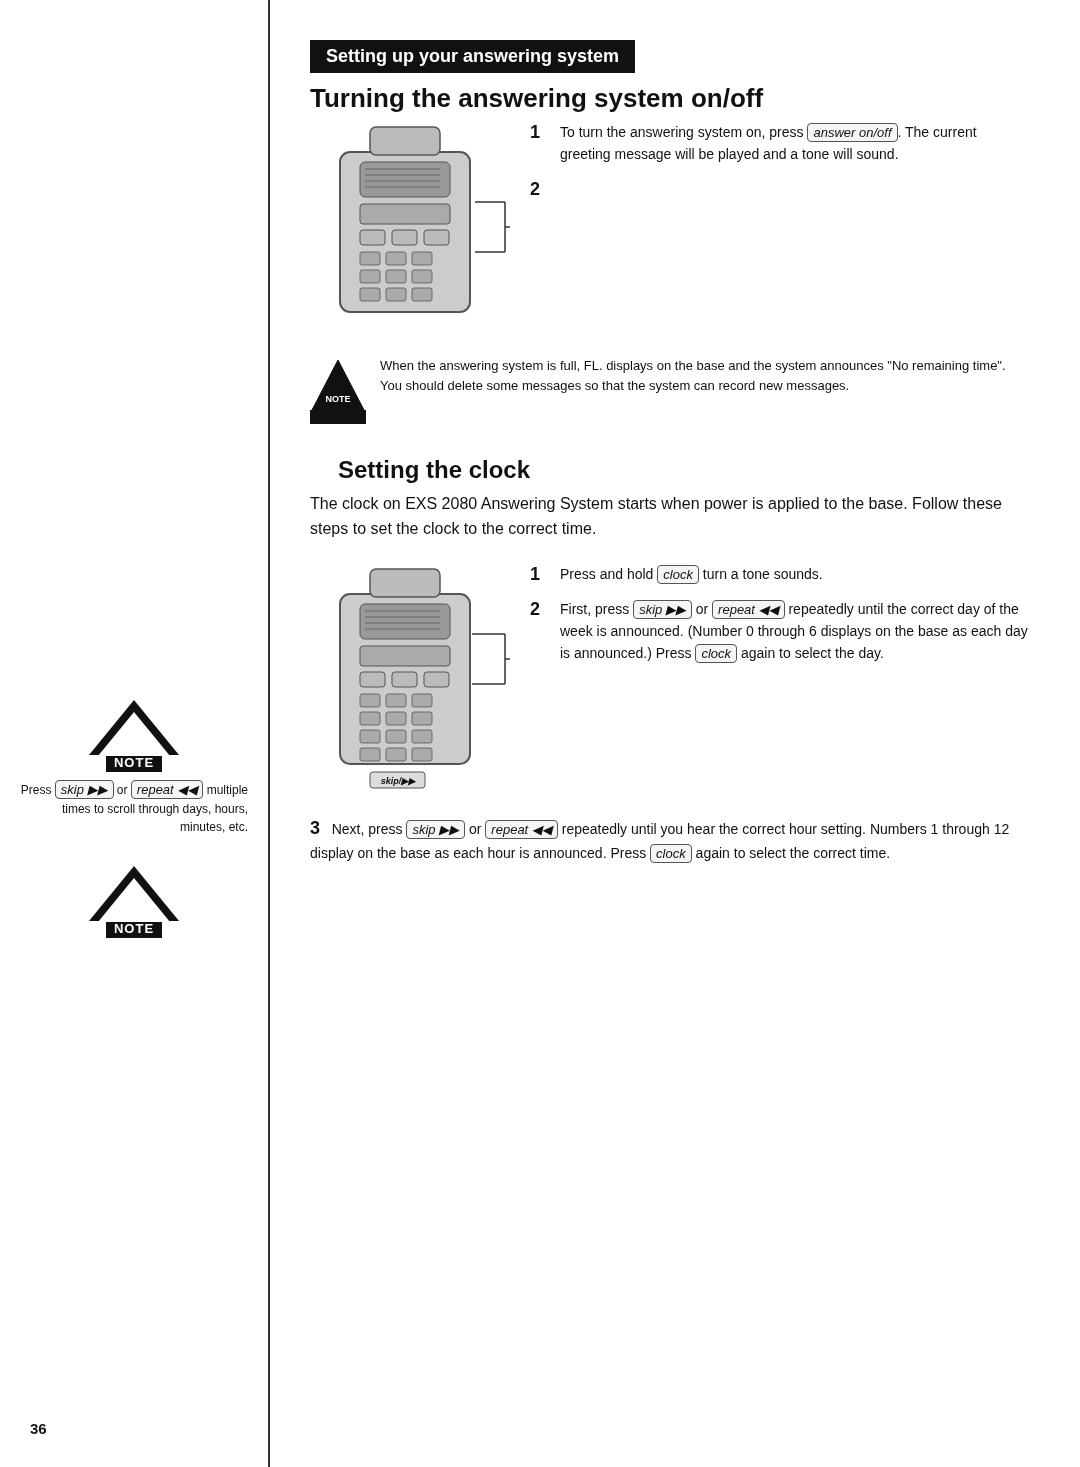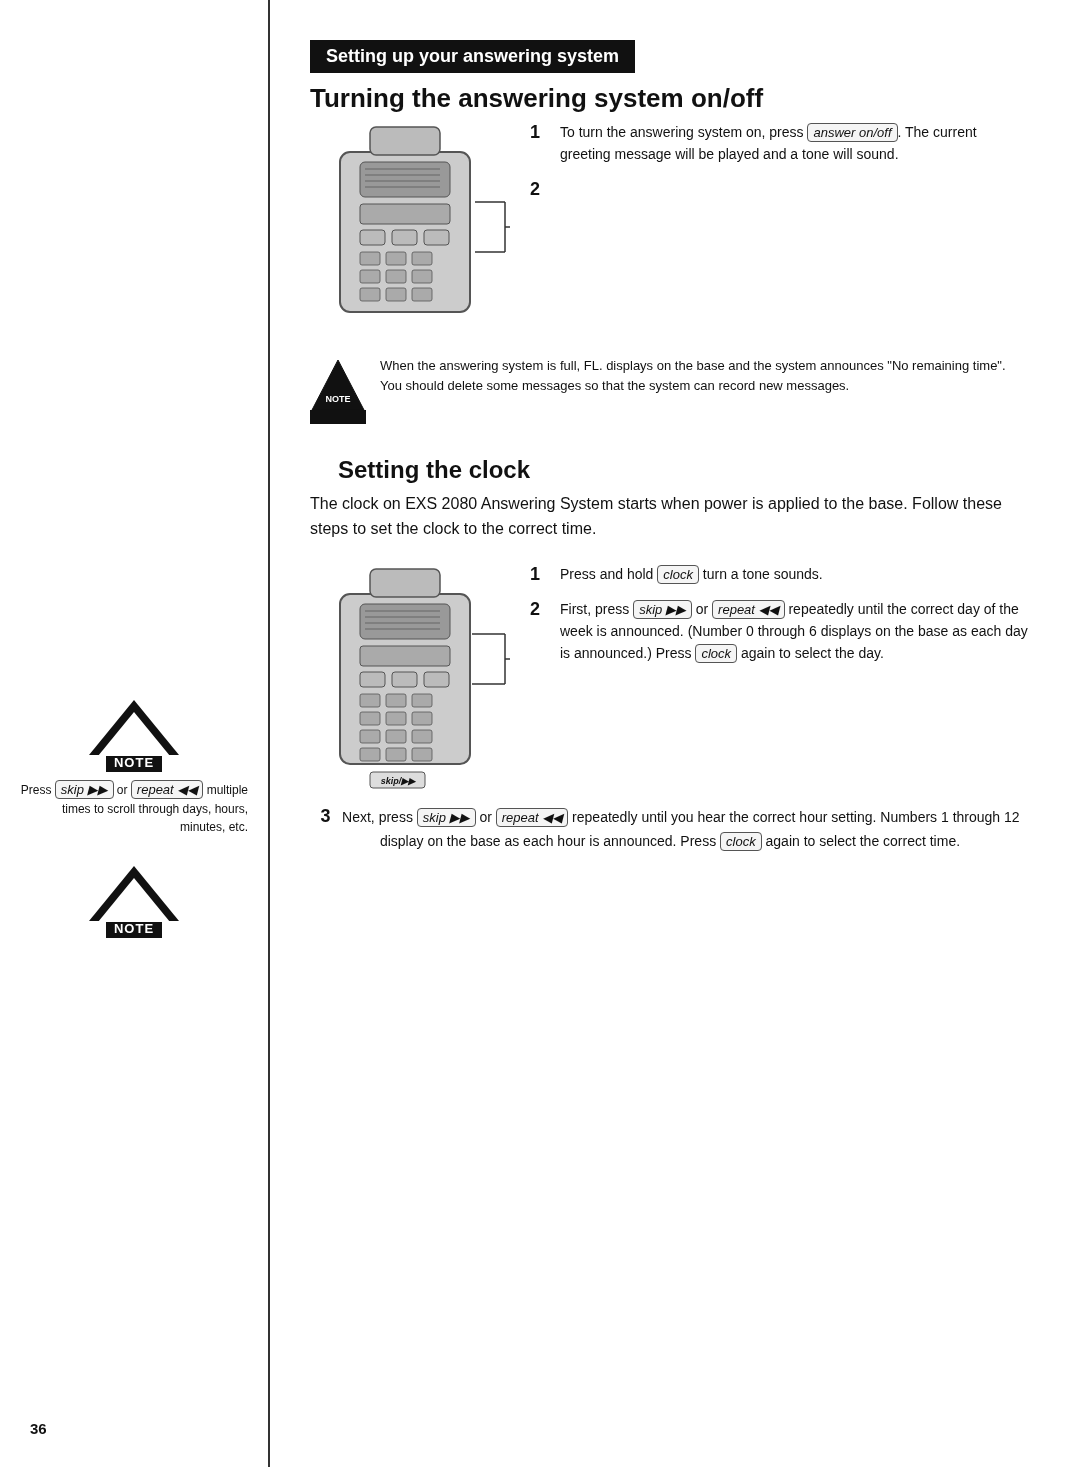--- a/index.html
+++ b/index.html
@@ -187,25 +187,24 @@
       display: flex;
       gap: 20px;
       align-items: flex-start;
     }
 
     .clock-steps-text {
       flex: 1;
     }
 
     .step-3 {
-      margin-top: 4px;
+      margin-top: 16px;
       font-size: 14px;
       line-height: 1.6;
       font-family: Arial, sans-serif;
-      text-align: center;
     }
 
     .step-3-number {
       font-size: 18px;
       font-weight: bold;
       font-family: Arial, sans-serif;
     }
 
     
     .page-number {

